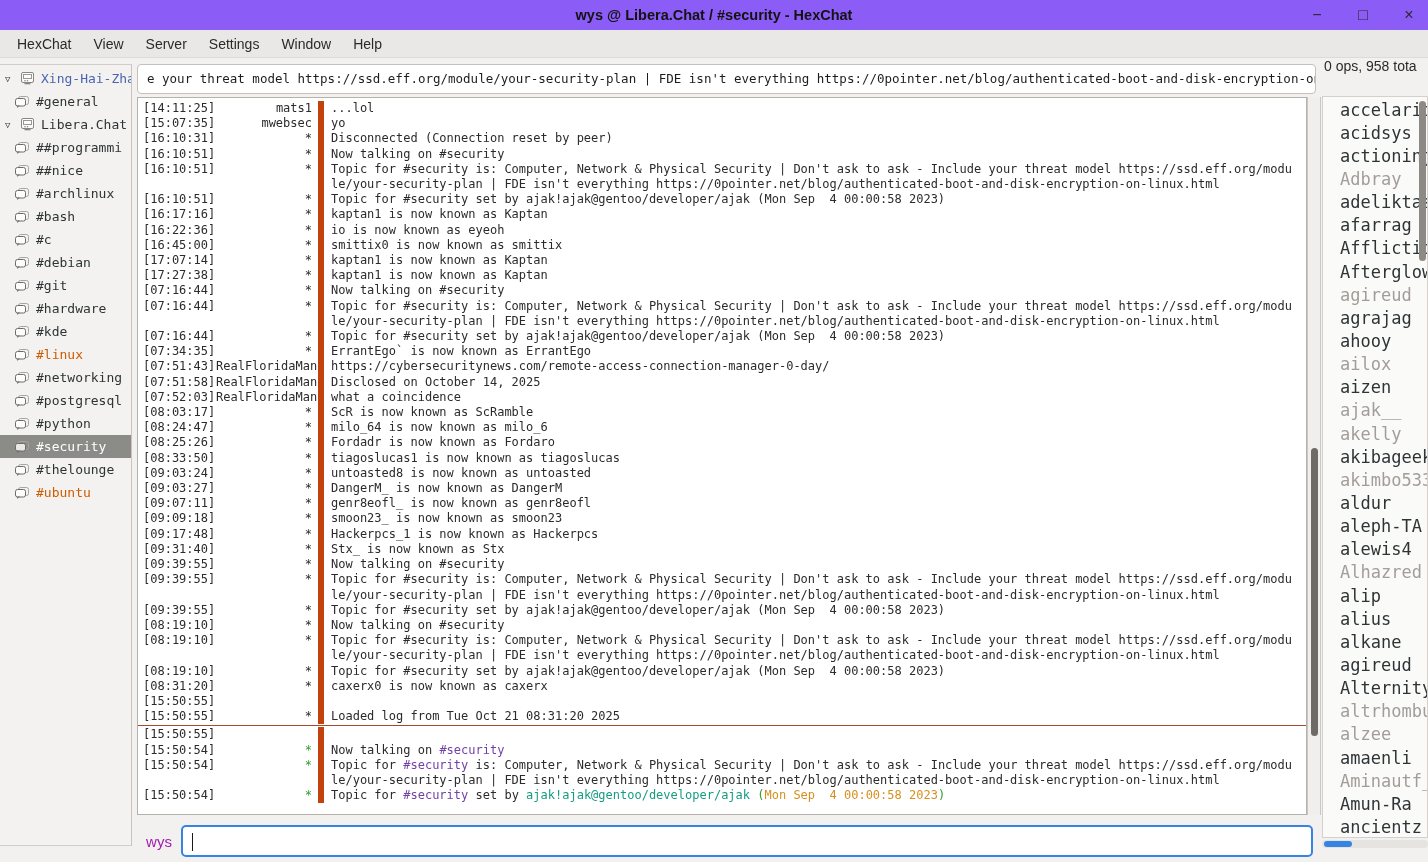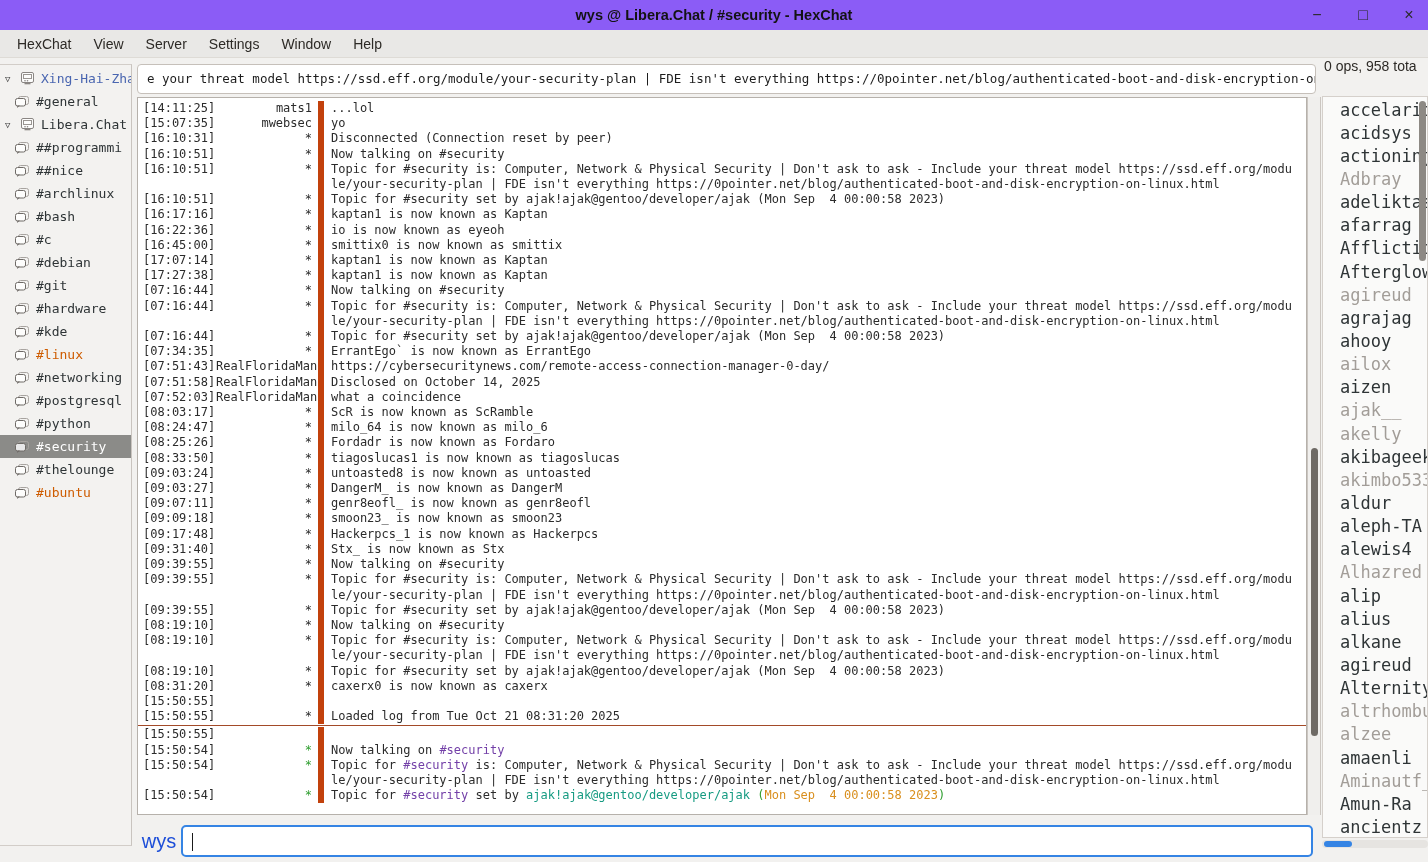--- a/index.html
+++ b/index.html
@@ -64,21 +64,21 @@
     white-space:nowrap; overflow:hidden; }
   .user-row.away { color:#a29d98; }
   .ul-scroll-thumb { position:absolute; left:1419px; top:101px; width:7px; height:160px;
     background:#8d8984; border-radius:4px; }
   .h-scroll { position:absolute; left:1322px; top:840px; width:106px; height:8px;
     background:#e6e4e1; border-radius:4px; }
   .h-scroll .thumb { position:absolute; left:2px; top:1px; width:28px; height:6px;
     background:#3584e4; border-radius:3px; }
   
   .input-row { position:absolute; left:137px; top:824px; height:34px; display:flex; align-items:center; }
-  .nick-label { width:44px; text-align:center; font-size:20px; color:#1d4ed8; }
+  .nick-label { width:44px; text-align:center; font-size:15px; color:#a21caf; }
   .msg-input { width:1132px; height:32px; background:#fff; border:2px solid #3584e4;
     border-radius:5px; position:relative; }
   .caret { position:absolute; left:9px; top:6px; width:1px; height:18px; background:#1a1a1a; }
 </style>
 </head>
 <body>
 
 <div class="titlebar">
   <span class="title">wys @ Libera.Chat / #security - HexChat</span>
   <div class="win-controls">

